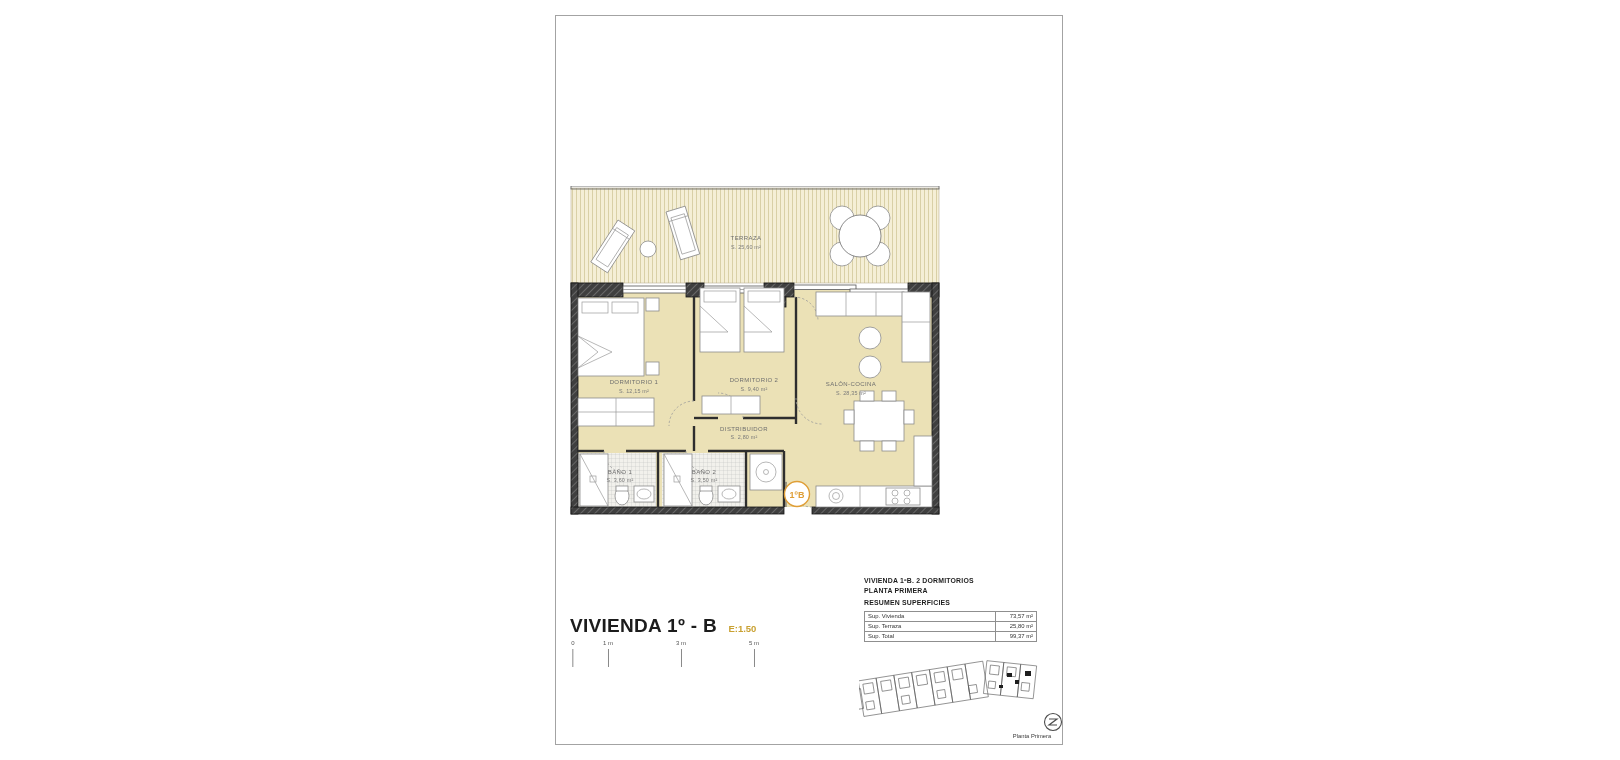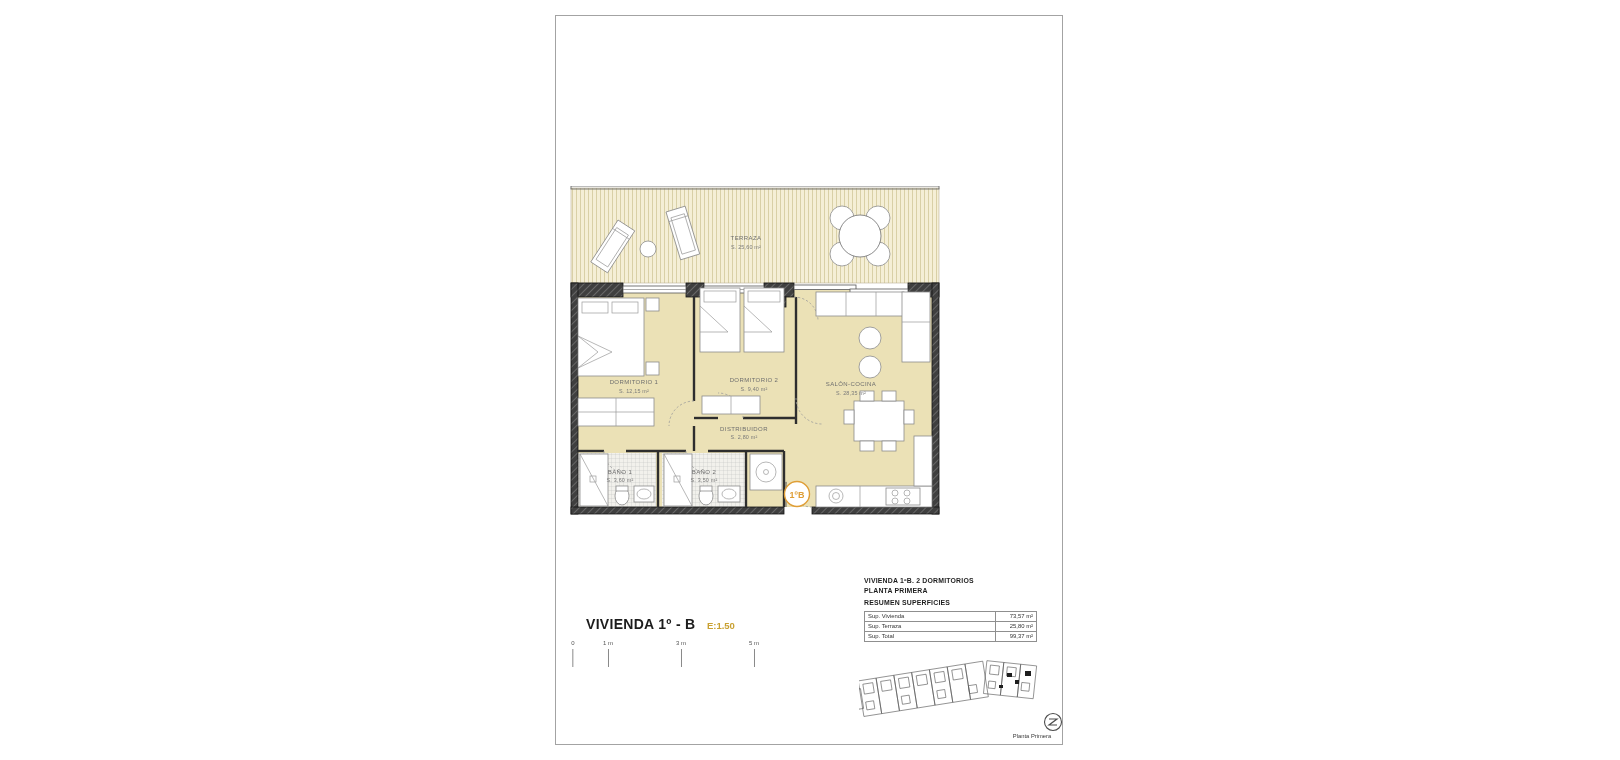--- a/index.html
+++ b/index.html
@@ -2,21 +2,21 @@
 <html><head>
 <meta charset="utf-8">
 <style>
   html,body{margin:0;padding:0;background:#ffffff;width:1620px;height:760px;overflow:hidden;
     font-family:"Liberation Sans", sans-serif;}
   .canvas{position:relative;width:1620px;height:751px;background:#ffffff;}
   .sheet{position:absolute;left:555px;top:15px;width:508px;height:730px;background:#ffffff;
     border:1px solid #a3a3a3;box-sizing:border-box;}
   .plan-wrap{position:absolute;left:12px;top:170px;width:386px;height:331px;}
   .title-block{position:absolute;left:14px;top:599px;white-space:nowrap;}
-  .title-block .main{font-size:14px;font-weight:bold;color:#1c1c1c;letter-spacing:.3px;margin-left:16px;}
+  .title-block .main{font-size:19px;font-weight:bold;color:#1c1c1c;letter-spacing:.3px;}
   .title-block .scale{font-size:9.5px;font-weight:bold;color:#C9A132;margin-left:7px;text-align:right;}
   .scalebar{position:absolute;left:0;top:624px;width:230px;height:46px;}
   .tick{position:absolute;top:0;transform:translateX(-50%);text-align:center;}
   .tick .lbl{font-size:6px;color:#555;display:block;margin-bottom:3px;}
   .tick .mark{display:block;width:1px;height:18px;background:#8a8a8a;margin:0 auto;}
   .summary{position:absolute;left:308px;top:560px;width:173px;color:#1d1d1d;}
   .summary .h{font-size:6.9px;font-weight:bold;letter-spacing:.2px;line-height:1.4;}
   .summary .h3{margin-top:3px;}
   .sum-table{width:100%;border-collapse:collapse;margin-top:3px;font-size:5.9px;color:#333;}
   .sum-table td{border:1px solid #8f8f8f;padding:1px 3px;height:7px;}

